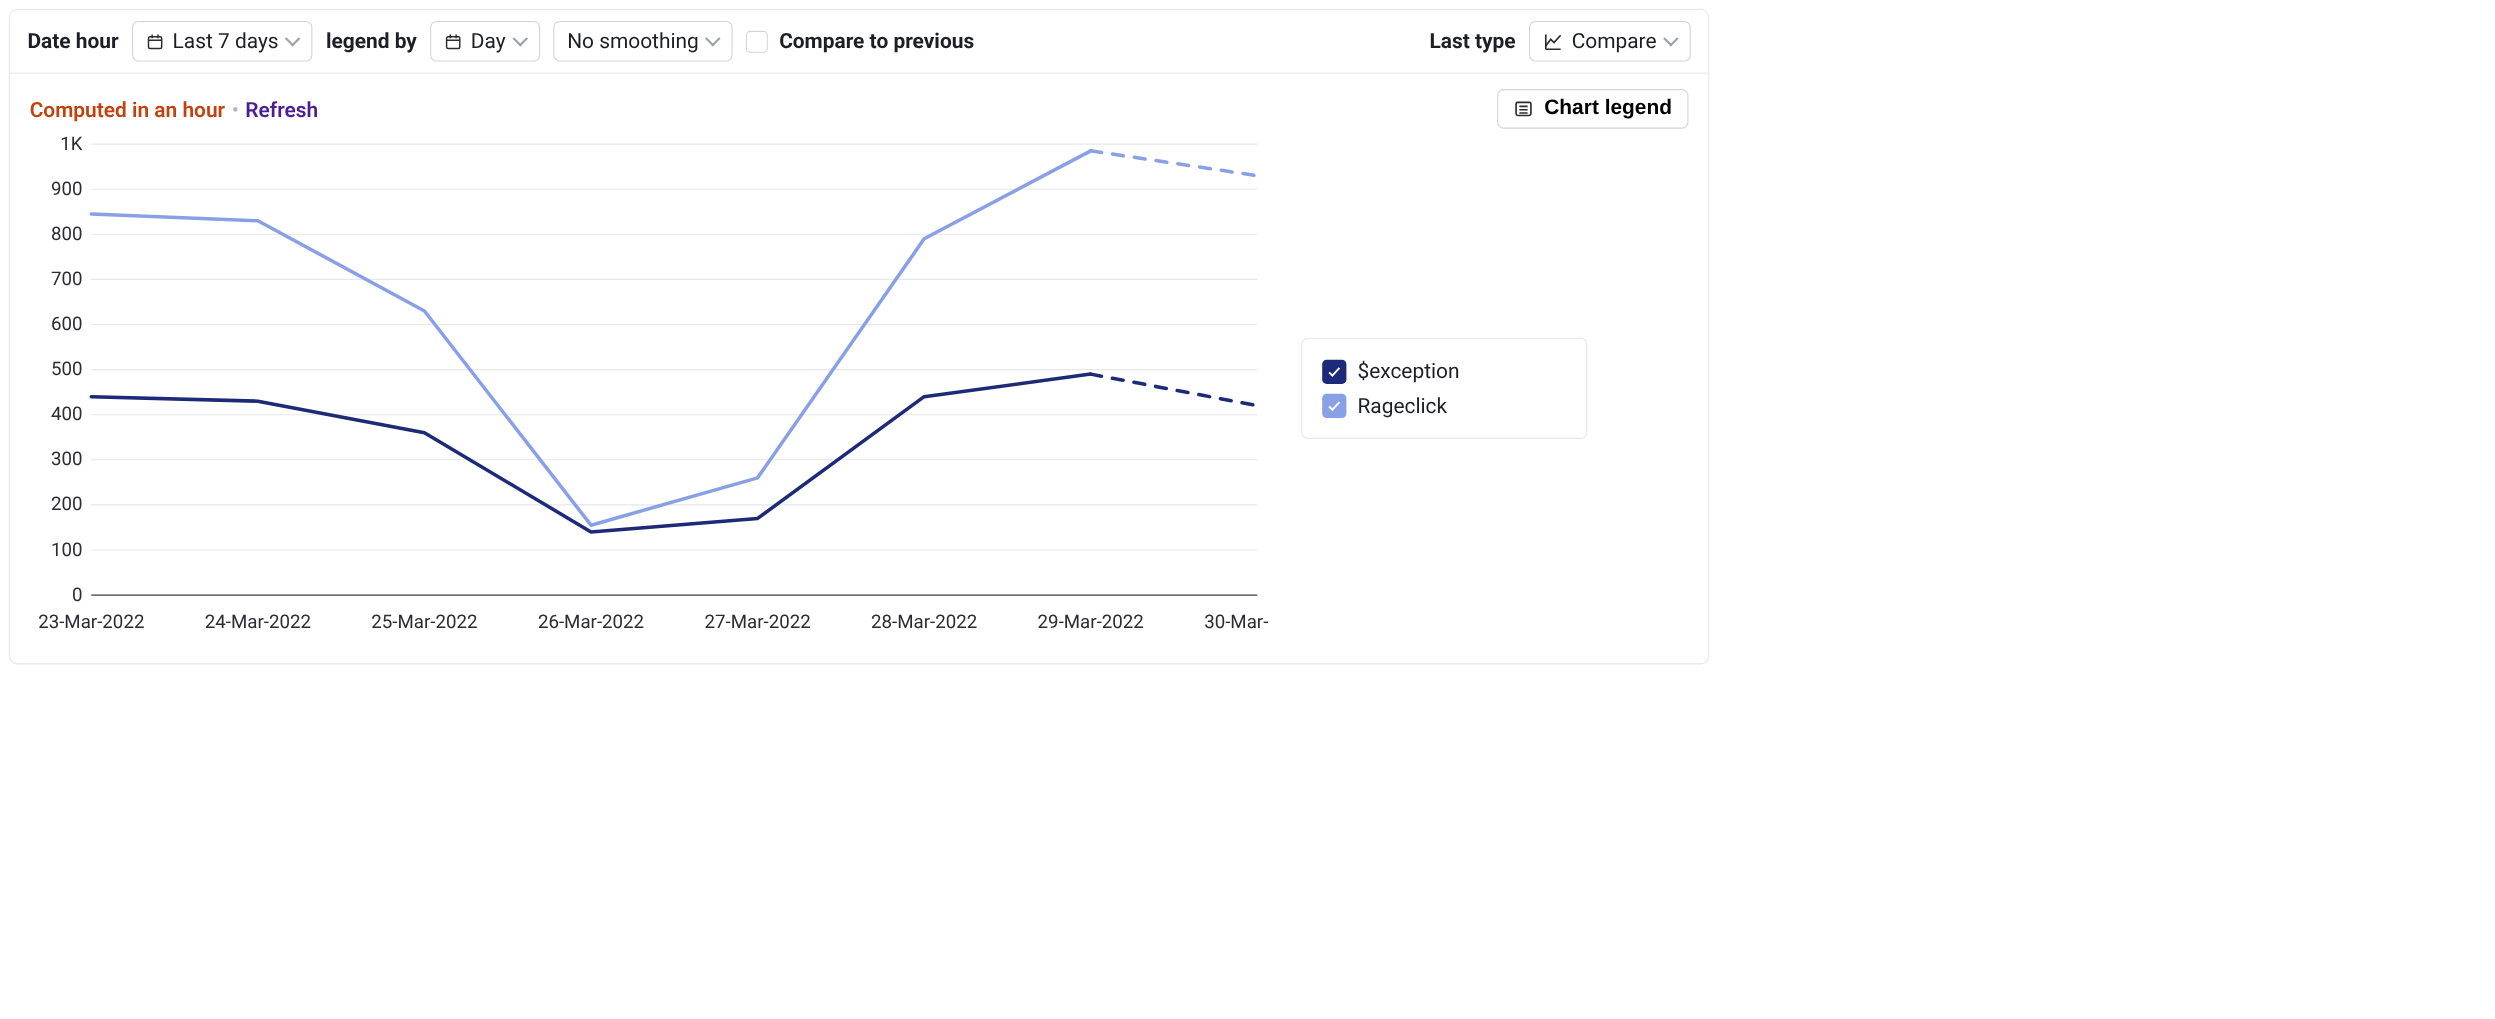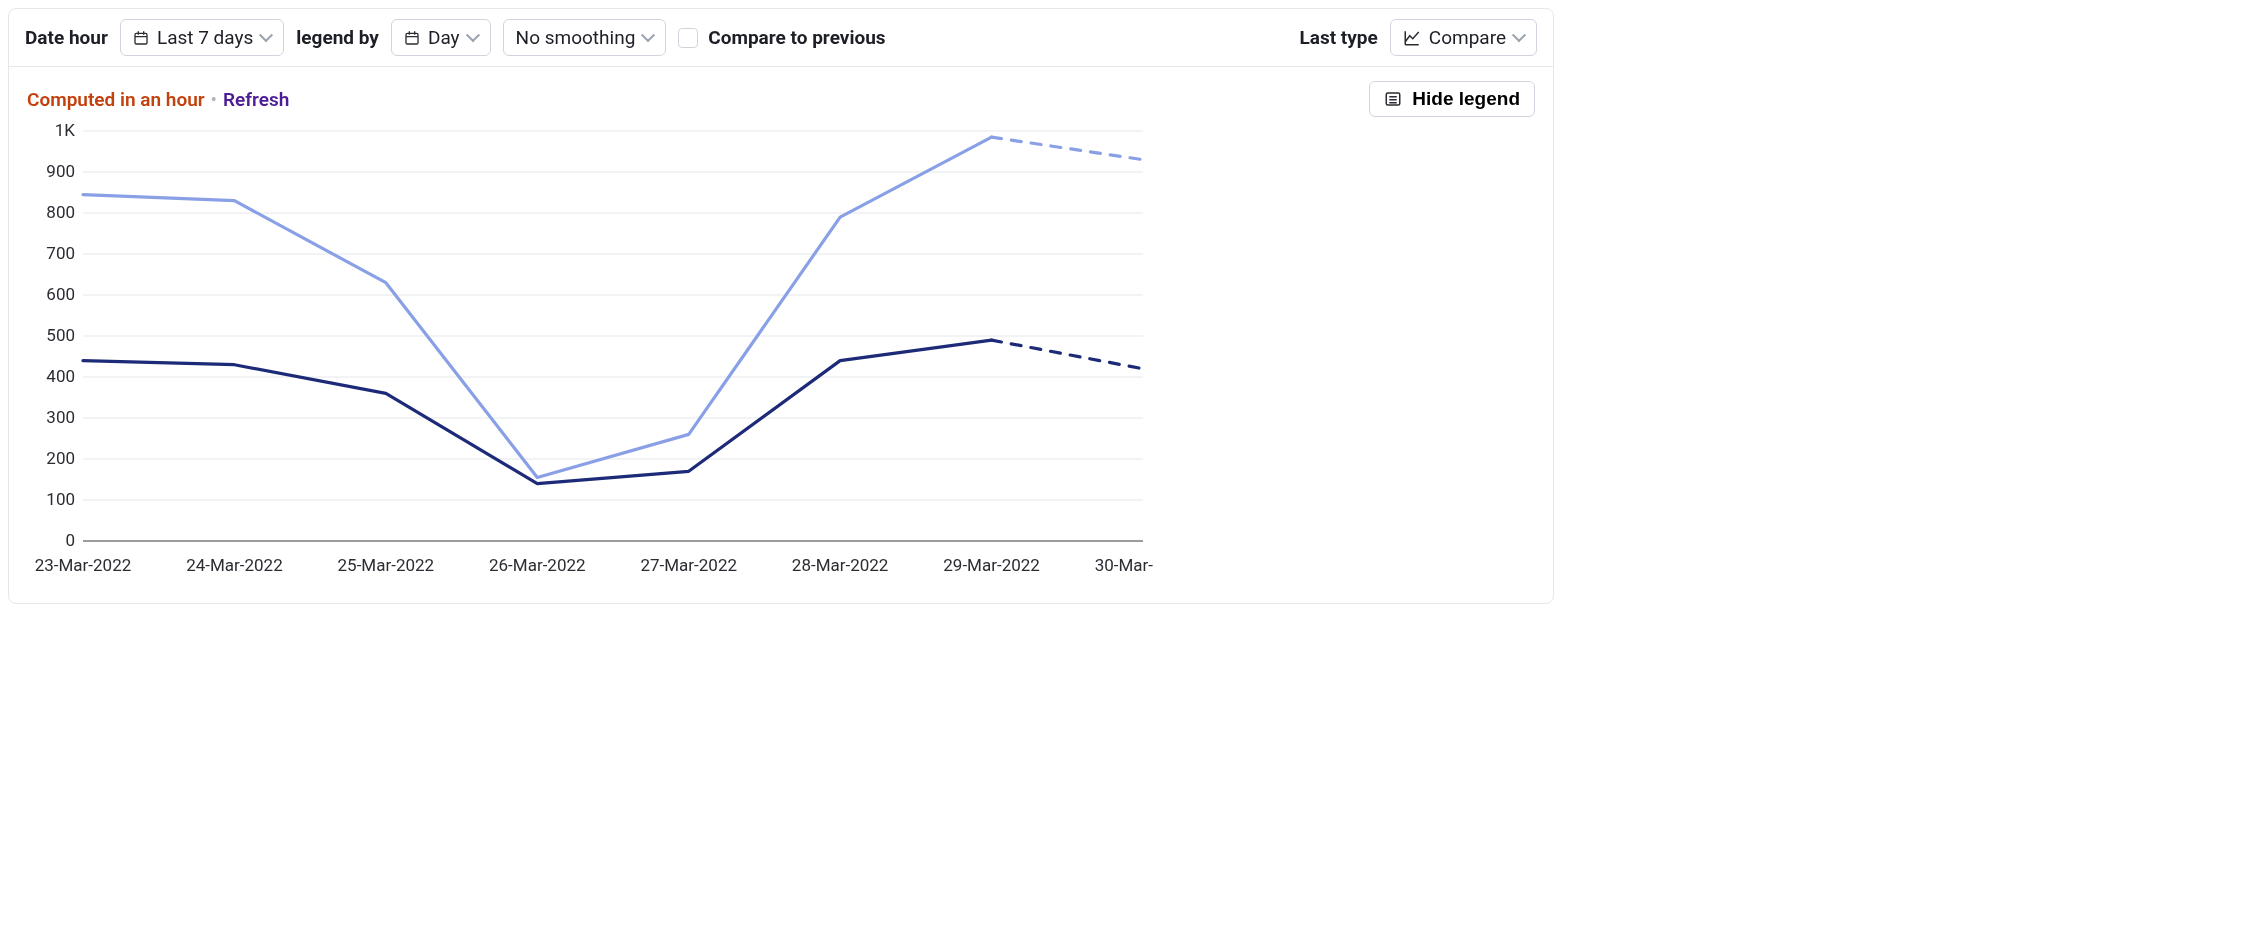--- a/index.html
+++ b/index.html
@@ -209,21 +209,21 @@
     <span class="spacer"></span>
     <button class="legend-btn">
       <span class="list-icon">
         <svg width="18" height="18" viewBox="0 0 24 24">
             <rect x="3" y="4" width="18" height="16" rx="2" fill="none" stroke="#2b2d33" stroke-width="2"></rect>
             <line x1="7" y1="9" x2="17" y2="9" stroke="#2b2d33" stroke-width="2"></line>
             <line x1="7" y1="13" x2="17" y2="13" stroke="#2b2d33" stroke-width="2"></line>
             <line x1="7" y1="17" x2="17" y2="17" stroke="#2b2d33" stroke-width="2"></line>
           </svg>
       </span>
-      <span>Hide legend</span>
+      <span>Chart legend</span>
     </button>
   </div>
 
   <div class="content">
 
     <div class="chart-zone">
       <svg id="chart-svg" width="1130" height="460" viewBox="0 0 1130 460">
           <line x1="60" y1="420" x2="1120" y2="420" class="grid-line"></line>
           <text x="52" y="425" text-anchor="end" class="tick-label">0</text>
           <line x1="60" y1="379" x2="1120" y2="379" class="grid-line"></line>
@@ -255,16 +255,36 @@
           <text x="817.1428571428571" y="450" text-anchor="middle" class="tick-label">28-Mar-2022</text>
           <text x="968.5714285714286" y="450" text-anchor="middle" class="tick-label">29-Mar-2022</text>
           <text x="1120" y="450" text-anchor="middle" class="tick-label">30-Mar-2022</text>
           <path d="M60,239.60000000000002 L211.42857142857142,243.70000000000002 L362.85714285714283,272.4 L514.2857142857142,362.6 L665.7142857142857,350.3 L817.1428571428571,239.60000000000002 L968.5714285714286,219.1" class="series-line" stroke="#1d2a78"></path>
           <path d="M968.5714285714286,219.1 L1120,247.80000000000004" class="series-line" stroke="#1d2a78" stroke-dasharray="10,10"></path>
           <path d="M60,73.55000000000001 L211.42857142857142,79.70000000000002 L362.85714285714283,161.7 L514.2857142857142,356.45 L665.7142857142857,313.4 L817.1428571428571,96.09999999999998 L968.5714285714286,16.150000000000006" class="series-line" stroke="#8aa0e6"></path>
           <path d="M968.5714285714286,16.150000000000006 L1120,38.69999999999998" class="series-line" stroke="#8aa0e6" stroke-dasharray="10,10"></path>
         </svg>
     </div>
 
+    <div class="legend-box">
+      <div class="legend-card">
+        <div class="legend-item">
+          <span class="legend-chip" style="background:#1d2a78">
+            <svg width="14" height="14" viewBox="0 0 24 24">
+                <polyline points="4,13 9,18 20,6" fill="none" stroke="#fff" stroke-width="3"></polyline>
+              </svg>
+          </span>
+          <span>$exception</span>
+        </div>
+        <div class="legend-item">
+          <span class="legend-chip" style="background:#8aa0e6">
+            <svg width="14" height="14" viewBox="0 0 24 24">
+                <polyline points="4,13 9,18 20,6" fill="none" stroke="#fff" stroke-width="3"></polyline>
+              </svg>
+          </span>
+          <span>Rageclick</span>
+        </div>
+      </div>
+    </div>
 
   </div>
 
 </div>
 
 </body></html>

